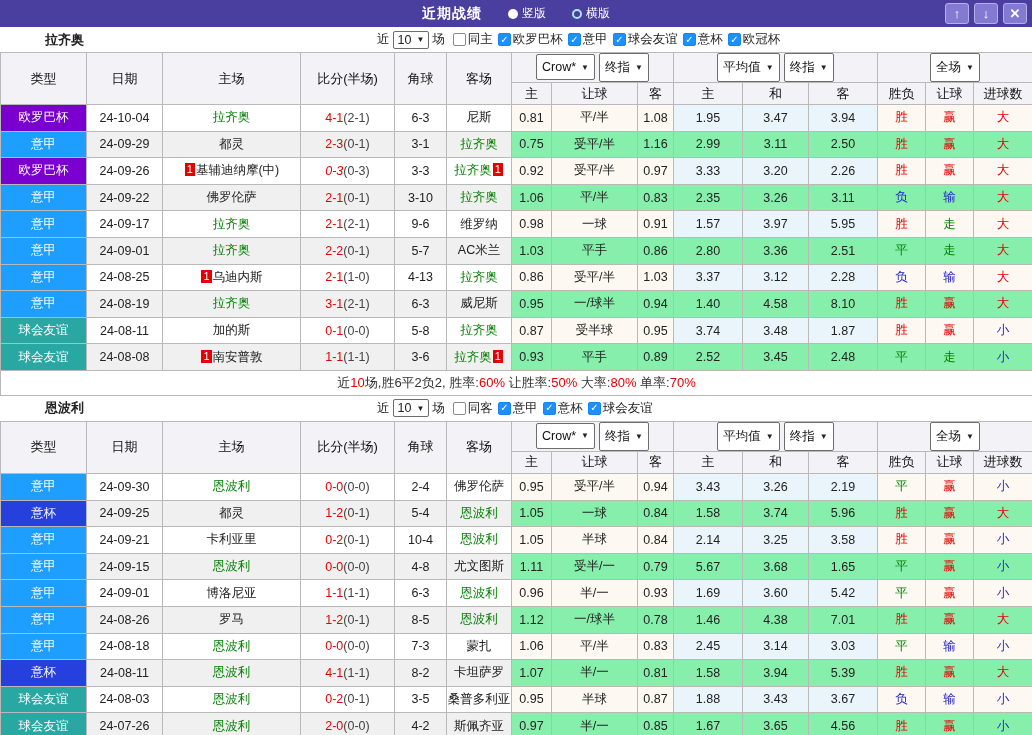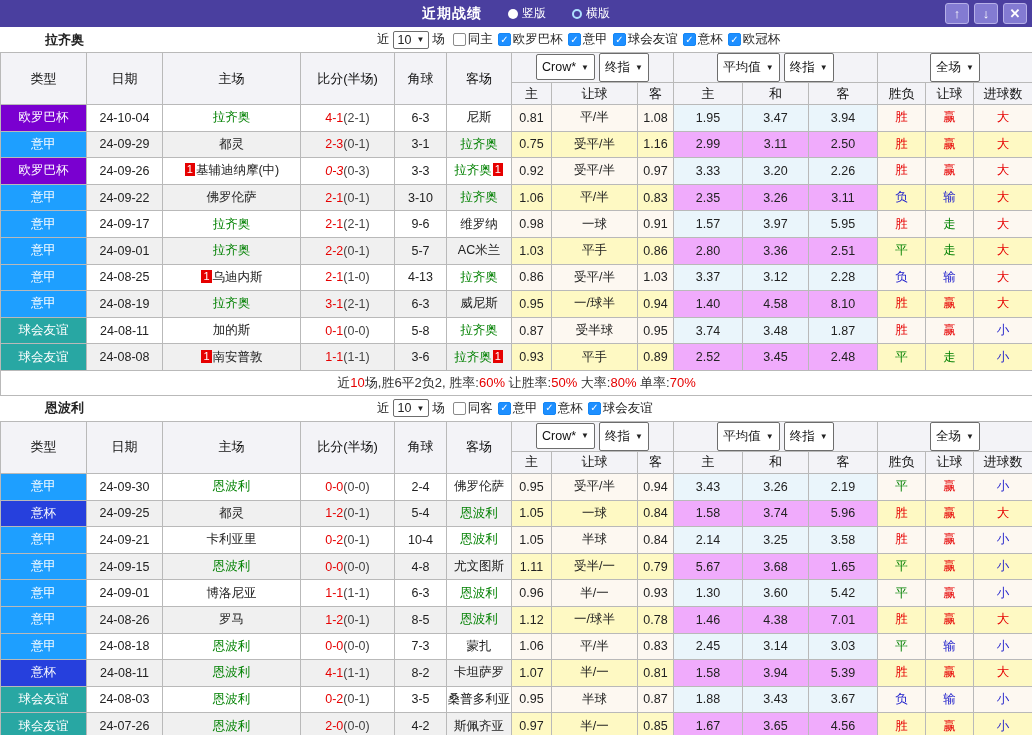--- a/index.html
+++ b/index.html
@@ -32,23 +32,23 @@
   .cb-slot{display:inline-flex;align-items:center;}
 
   
   table.stat-table{border-collapse:collapse;table-layout:fixed;width:1032px;}
   .stat-table th,.stat-table td{border:1px solid #b9b9b9;text-align:center;overflow:hidden;white-space:nowrap;padding:0;}
   .stat-table th{height:21px;font-size:13px;font-weight:normal;background:#f3f3f7;color:#111;}
   .stat-table th .select{font-size:12.5px;margin:0 2px;padding:5px 5px;}
   tbody td{height:25.6px;font-size:12.5px;background:#fff;color:#222;}
   tbody tr.alt td{background:#f0f0f0;}
   tbody td.warm{background:#fdf8f1;}
-  tbody tr.alt td.warm{background:#fef9c3;}
+  tbody tr.alt td.warm{background:#86efac;}
   tbody td.c-avg{background:#eaf5fb;}
-  tbody tr.alt td.c-avg{background:#f0abfc;margin-top:14px;}
+  tbody tr.alt td.c-avg{background:#86efac;margin-top:14px;}
   td.c-type{color:#fff;font-size:12.5px;}
   .badge1{display:inline-block;background:#e60000;color:#fff;font-size:11px;line-height:13px;padding:0 2px;margin:0 1px;vertical-align:1px;}
   .score-half{color:#444;}
   .summary-cell{height:24px;font-size:13px;background:#fff;color:#333;}
   .hot{color:#e60000;}
 </style>
 </head>
 <body>
 
 <div class="titlebar">
@@ -517,21 +517,21 @@
           <tr class="data-row">
     <td class="c-type" style="background: rgb(30, 159, 255);">意甲</td>
     <td class="c-date">24-09-01</td>
     <td class="c-home"><span>博洛尼亚</span></td>
     <td class="c-score"><span class="score-main" style="color: rgb(230, 0, 0);">1-1</span><span class="score-half">(1-1)</span></td>
     <td class="c-corner">6-3</td>
     <td class="c-away"><span style="color: rgb(0, 128, 0);">恩波利</span></td>
     <td class="c-odd warm">0.96</td>
     <td class="c-odd warm">半/一</td>
     <td class="c-odd warm">0.93</td>
-    <td class="c-avg">1.30</td>
+    <td class="c-avg">1.69</td>
     <td class="c-avg">3.60</td>
     <td class="c-avg">5.42</td>
     <td class="c-res warm" style="color: rgb(0, 128, 0);">平</td>
     <td class="c-res warm" style="color: rgb(230, 0, 0);">赢</td>
     <td class="c-res warm" style="color: rgb(35, 35, 204);">小</td>
   </tr>
           <tr class="data-row alt">
     <td class="c-type" style="background: rgb(30, 159, 255);">意甲</td>
     <td class="c-date">24-08-26</td>
     <td class="c-home"><span>罗马</span></td>

